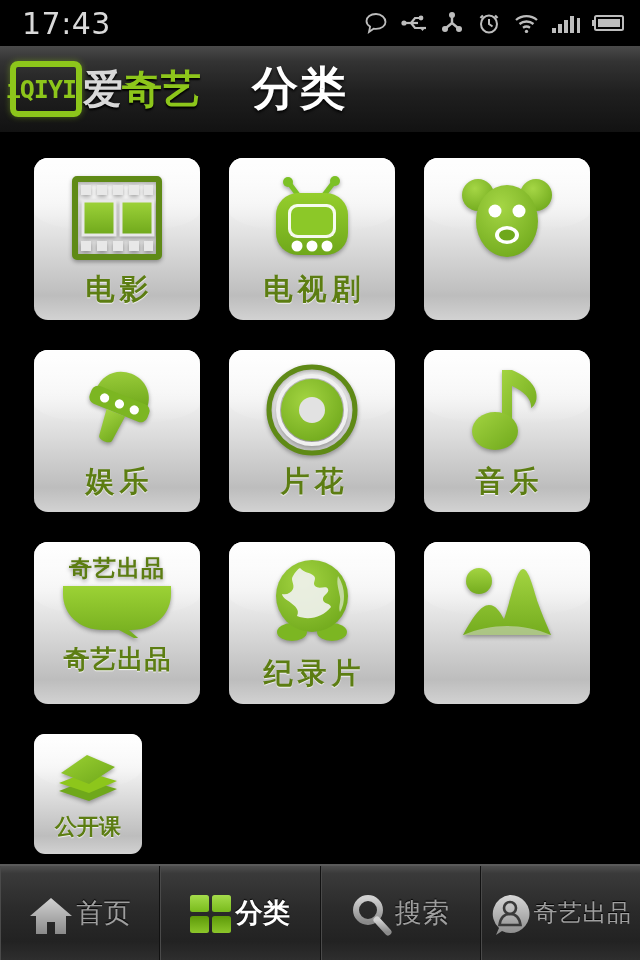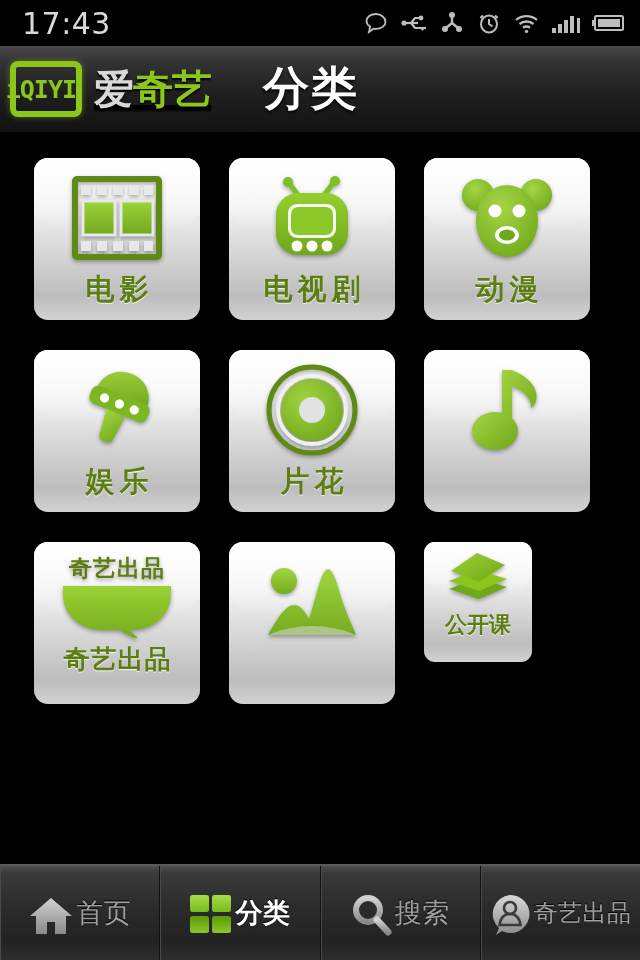--- a/index.html
+++ b/index.html
@@ -30,21 +30,21 @@
   .brand { display:flex; align-items:center; margin-left:10px; }
   .brand-mark {
     width:72px; height:56px; border:6px solid #8DC61B; border-radius:8px;
     display:flex; align-items:center; justify-content:flex-end;
     box-shadow:0 0 6px rgba(141,198,27,.45);
   }
   .brand-mark span {
     color:#8DC61B; font-size:25px; font-weight:bold; letter-spacing:-1px;
     font-family:"DejaVu Sans Mono","Liberation Mono",monospace;
   }
-  .brand-cn { margin-left:12px; font-size:40px; font-weight:bold; letter-spacing:-1px;text-decoration:underline; }
+  .brand-cn { margin-left:1px; font-size:40px; font-weight:bold; letter-spacing:-1px; }
   .brand-cn .w { color:#d8d8d8; text-shadow:0 2px 2px #000; }
   .brand-cn .g { color:#8DC61B; text-shadow:0 2px 2px #000; }
   .page-title {
     margin-left:52px; color:#ffffff; font-size:46px; font-weight:bold;
     letter-spacing:2px; text-shadow:0 2px 3px rgba(0,0,0,.9);
   }
 
   
   .grid {
     position:absolute; top:140px; left:0; width:640px;
@@ -65,21 +65,21 @@
   }
   .tile-icon { width:104px; height:96px; display:flex; align-items:center; justify-content:center; position:relative; z-index:1; }
   .tile-icon svg { display:block; filter:drop-shadow(0 2px 2px rgba(0,0,0,.35)); }
   .tile-label {
     margin-top:4px; font-size:29px; font-weight:bold; color:#5c7d12;
     letter-spacing:5px; text-indent:5px; text-shadow:0 1px 1px rgba(255,255,255,.85);
     position:relative; z-index:1; white-space:nowrap;
   }
   .tile.wide-label .tile-label { font-size:26px; letter-spacing:1px; text-indent:1px; }
   .tile.small {
-    width:108px; height:120px; border-radius:11px; padding-top:4px;
+    width:108px; height:120px; border-radius:11px; padding-top:14px;
   }
   .tile.small .tile-icon { width:72px; height:62px; }
   .tile.small .tile-label { font-size:22px; letter-spacing:0; text-indent:0; margin-top:2px; }
 
   
   .tabbar {
     position:absolute; bottom:0; left:0; width:640px; height:96px;
     background:linear-gradient(to bottom,#4e4e4e 0%,#3a3a3a 8%,#2b2b2b 45%,#222222 80%,#2e2e2e 100%);
     border-top:2px solid #5a5a5a; display:flex;
   }
@@ -236,21 +236,20 @@
             </defs>
           <circle cx="19" cy="21" r="16" fill="url(#gb)"></circle>
             <circle cx="77" cy="21" r="16" fill="url(#gb)"></circle>
           <ellipse cx="48" cy="47" rx="31" ry="36" fill="url(#gb)"></ellipse>
           <circle cx="36" cy="37" r="6.5" fill="#ffffff"></circle>
             <circle cx="60" cy="37" r="6.5" fill="#ffffff"></circle>
           <ellipse cx="48" cy="61" rx="12" ry="9" fill="#ffffff"></ellipse>
           <ellipse cx="48" cy="61" rx="8" ry="5.5" fill="#6FA81B"></ellipse>
         </svg>
       </div>
-      <div class="tile-label">动漫</div>
     </div>
 
     <div class="tile">
       <div class="tile-icon">
         <svg width="96" height="90" viewBox="0 0 96 90">
           <defs>
               <linearGradient id="gm" x1="0" y1="0" x2="1" y2="1">
                 <stop offset="0" stop-color="#A3D441"></stop>
                 <stop offset="1" stop-color="#6FA81B"></stop>
               </linearGradient>
@@ -292,38 +291,57 @@
           <defs>
               <linearGradient id="gn" x1="0" y1="0" x2="1" y2="1">
                 <stop offset="0" stop-color="#A3D441"></stop>
                 <stop offset="1" stop-color="#6FA81B"></stop>
               </linearGradient>
             </defs>
           <path d="M50 6c10 4 22 12 24 22 2 9-2 14-5 16 1-8-6-16-19-22v40h-10V6z" fill="url(#gn)"></path>
           <ellipse cx="33" cy="67" rx="23" ry="19" fill="url(#gn)"></ellipse>
         </svg>
       </div>
+      <div class="tile-label">音乐</div>
     </div>
 
     <div class="tile wide-label">
       <div class="tile-icon" style="width:128px;height:84px;">
         <svg width="128" height="84" viewBox="0 0 128 84">
           <defs>
               <linearGradient id="gs" x1="0" y1="0" x2="0" y2="1">
                 <stop offset="0" stop-color="#9CD235"></stop>
                 <stop offset="1" stop-color="#6FA81B"></stop>
               </linearGradient>
             </defs>
           <text x="64" y="22" text-anchor="middle" font-family="DejaVu Sans, sans-serif" font-size="23" font-weight="bold" fill="#5c7d12" letter-spacing="1">奇艺出品</text>
           <path d="M10 32h108v8c0 20-16 36-40 36h-2l16 14-26-14h-16C26 76 10 60 10 40z" fill="url(#gs)"></path>
         </svg>
       </div>
       <div class="tile-label">奇艺出品</div>
     </div>
 
+    <div class="tile">
+      <div class="tile-icon">
+        <svg width="92" height="92" viewBox="0 0 92 92">
+          <defs>
+              <radialGradient id="gg" cx=".38" cy=".3" r=".8">
+                <stop offset="0" stop-color="#A3D441"></stop>
+                <stop offset="1" stop-color="#6FA81B"></stop>
+              </radialGradient>
+            </defs>
+          <ellipse cx="26" cy="76" rx="15" ry="9" fill="#7CB622"></ellipse>
+          <ellipse cx="66" cy="76" rx="15" ry="9" fill="#7CB622"></ellipse>
+          <circle cx="46" cy="40" r="36" fill="url(#gg)"></circle>
+          <path d="M34 12c4 5 10 4 14 8 3 3-2 7 1 10 4 4 11-1 13 3 2 4-6 6-5 11 1 4 7 3 8 7-8 10-22 14-34 9 3-6-2-10-6-13-3-3-8-4-9-9 5 1 9-1 11-5 2-5-3-9 0-13 2-4 5-7 7-8z" fill="#f2f2f2" opacity=".9"></path>
+          <path d="M72 20c4 6 6 13 6 20 0 6-1 11-4 16-2-5 1-10 0-15-1-7-4-14-2-21z" fill="#f2f2f2" opacity=".6"></path>
+        </svg>
+      </div>
+      <div class="tile-label">纪录片</div>
+    </div>
 
     <div class="tile">
       <div class="tile-icon">
         <svg width="96" height="86" viewBox="0 0 96 86">
           <defs>
               <linearGradient id="gmt" x1="0" y1="0" x2="0" y2="1">
                 <stop offset="0" stop-color="#A3D441"></stop>
                 <stop offset="1" stop-color="#74AC1E"></stop>
               </linearGradient>
             </defs>

